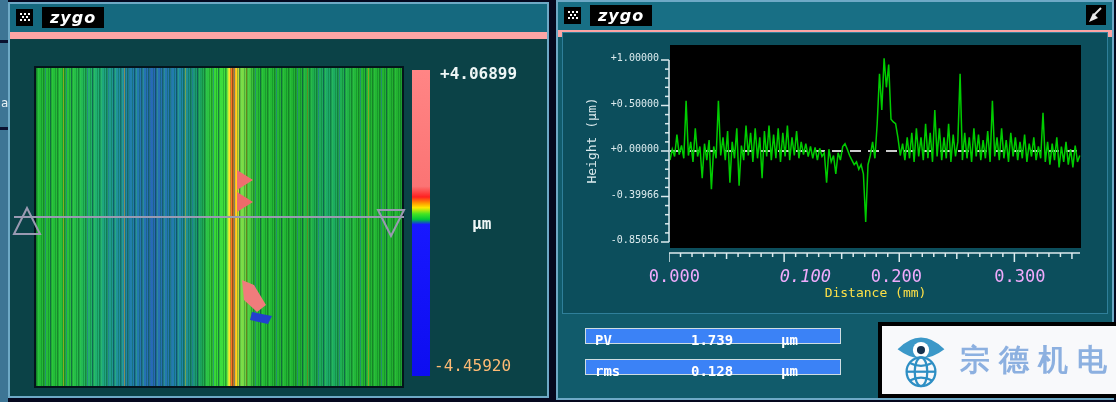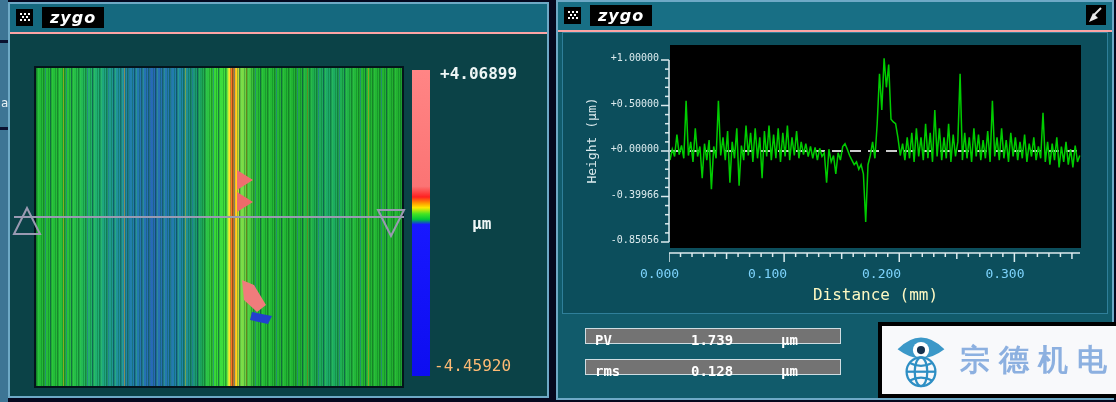--- a/index.html
+++ b/index.html
@@ -6,21 +6,21 @@
   .screen{position:relative;width:1116px;height:402px;overflow:hidden;
           background:#05081e;font-family:"DejaVu Sans Mono",monospace;}
 
   
   .bg-strip{position:absolute;left:0;top:0;width:8px;height:402px;background:#3d7595;}
   .bg-strip .divider{position:absolute;left:0;width:8px;height:3px;background:#0a1030;}
   .bg-strip .letter{position:absolute;left:1px;top:96px;color:#e8f2f6;font-size:12px;}
 
   
   .win{position:absolute;background:#15697f;border:2px solid #6ea9c6;box-sizing:border-box;}
-  .titlebar{position:relative;height:28px;background:#186f85;border-bottom:2px solid #fca5a5;}
+  .titlebar{position:relative;height:28px;background:#186f85;border-bottom:7px solid #fca5a5;}
   .winmenu{position:absolute;left:6px;top:5px;width:17px;height:17px;background:#000;}
   .winmenu svg{display:block;}
   .zygo{position:absolute;left:32px;top:3px;background:#000;color:#fff;
         font-family:"DejaVu Sans",sans-serif;font-weight:bold;font-style:italic;
         font-size:16px;line-height:21px;padding:0 8px;letter-spacing:1px;}
   .wintitle{position:absolute;left:0;right:0;top:5px;text-align:center;color:#c3dde6;
             font-size:14px;font-weight:bold;letter-spacing:5px;}
   .arrowbox{position:absolute;right:6px;top:3px;width:20px;height:20px;background:#000;}
 
   
@@ -56,26 +56,26 @@
   .plot-panel{position:absolute;left:4px;top:30px;width:546px;height:282px;
               background:#0c4e5c;border:1px solid #2f7f9a;box-sizing:border-box;}
   .plot-black{position:absolute;left:107px;top:12px;width:411px;height:203px;background:#000;}
   .ylab{position:absolute;left:-27px;top:100px;width:110px;text-align:center;color:#dcebee;
         font-size:13px;transform:rotate(-90deg);}
   .ytick-labels{position:absolute;left:12px;top:12px;width:84px;height:203px;}
   .ytick-labels span{position:absolute;right:0;color:#dcebee;font-size:10px;}
   .yruler{position:absolute;left:97px;top:12px;}
   .xruler{position:absolute;left:106px;top:219px;}
   .xtick-labels{position:absolute;left:107px;top:233px;width:411px;height:16px;}
-  .xtick-labels span{position:absolute;width:60px;margin-left:-30px;text-align:left;
-        color:#7dd3fc;font-size:13px;}
+  .xtick-labels span{position:absolute;width:60px;margin-left:-30px;text-align:right;
+        color:#f0abfc;font-size:17px;}
   .xlab{position:absolute;left:107px;top:252px;width:411px;text-align:center;
-        color:#fef9c3;font-size:16px;}
-
-  .readout{position:absolute;left:27px;width:256px;height:16px;background:#737373;
+        color:#fde047;font-size:13px;}
+
+  .readout{position:absolute;left:27px;width:256px;height:16px;background:#3b82f6;
            border:1px solid #cfdde2;box-sizing:border-box;color:#fff;font-size:14px;
            font-weight:bold;line-height:22px;}
   .readout .rl{position:absolute;left:9px;}
   .readout .rv{position:absolute;left:105px;}
   .readout .ru{position:absolute;left:195px;}
 
   
   .wm{position:absolute;left:878px;top:322px;width:260px;height:76px;background:#f8f9fb;
       border:4px solid #000;box-sizing:border-box;display:flex;align-items:center;z-index:50;}
   .wm-logo{margin-left:12px;flex:0 0 auto;}
@@ -234,21 +234,21 @@
           <line x1="333.8655462184875" y1="1" x2="333.8655462184875" y2="5" stroke="#dcebee" stroke-width="1.5"></line>
           <line x1="345.37815126050435" y1="1" x2="345.37815126050435" y2="10" stroke="#dcebee" stroke-width="1.5"></line>
           <line x1="356.89075630252114" y1="1" x2="356.89075630252114" y2="5" stroke="#dcebee" stroke-width="1.5"></line>
           <line x1="368.403361344538" y1="1" x2="368.403361344538" y2="5" stroke="#dcebee" stroke-width="1.5"></line>
           <line x1="379.91596638655477" y1="1" x2="379.91596638655477" y2="5" stroke="#dcebee" stroke-width="1.5"></line>
           <line x1="391.4285714285716" y1="1" x2="391.4285714285716" y2="5" stroke="#dcebee" stroke-width="1.5"></line>
           <line x1="402.9411764705884" y1="1" x2="402.9411764705884" y2="7" stroke="#dcebee" stroke-width="1.5"></line>
         </svg>
       <div class="xtick-labels" id="xtl">
           <span style="left: 0px;">0.000</span>
-          <span style="left: 108px;">0.100</span>
+          <span style="left: 131px; font-style: italic;">0.100</span>
           <span style="left: 222px;">0.200</span>
           <span style="left: 345.378px;">0.300</span>
         </div>
       <div class="xlab">Distance (mm)</div>
     </div>
 
     <div class="readout" style="top:326px">
       <span class="rl">PV</span>
       <span class="rv">1.739</span>
       <span class="ru">μm</span>

